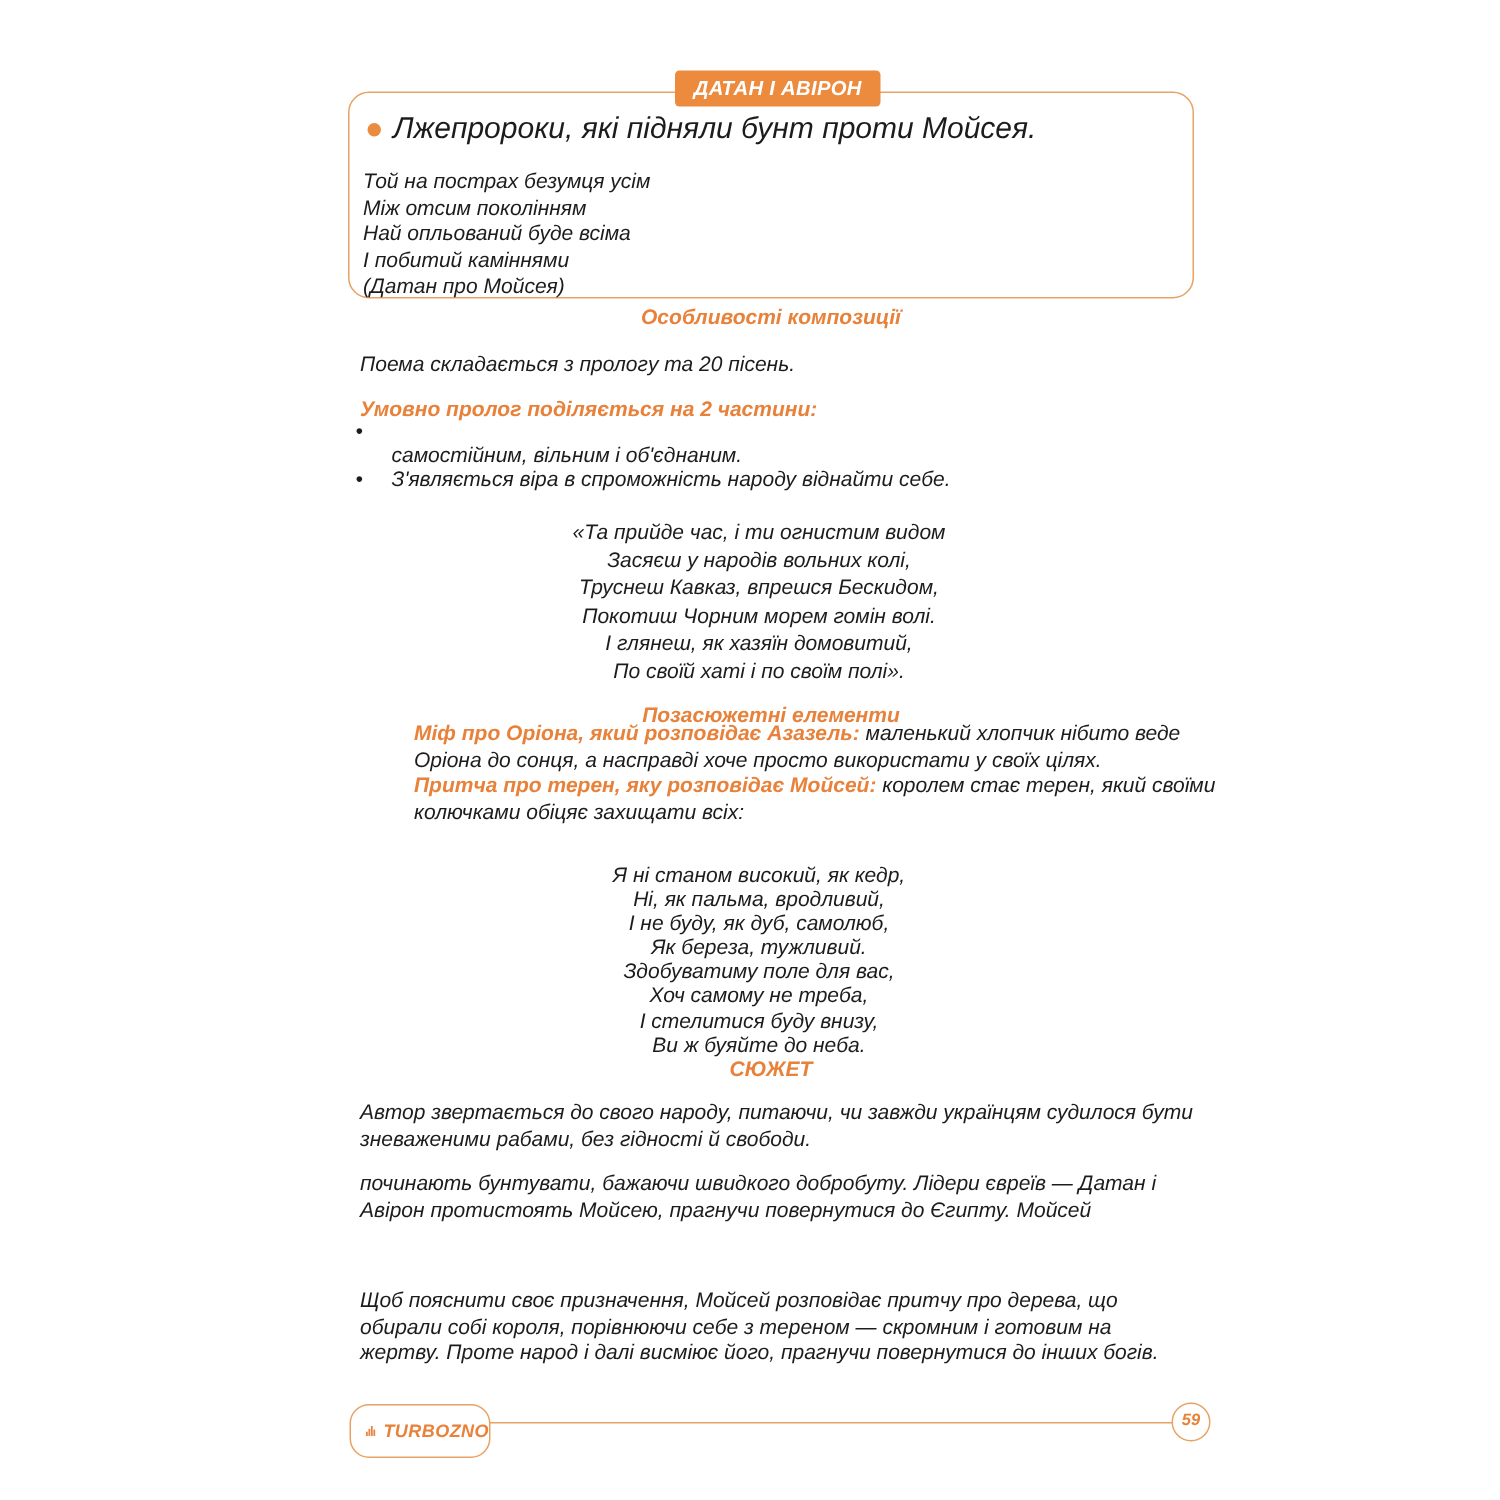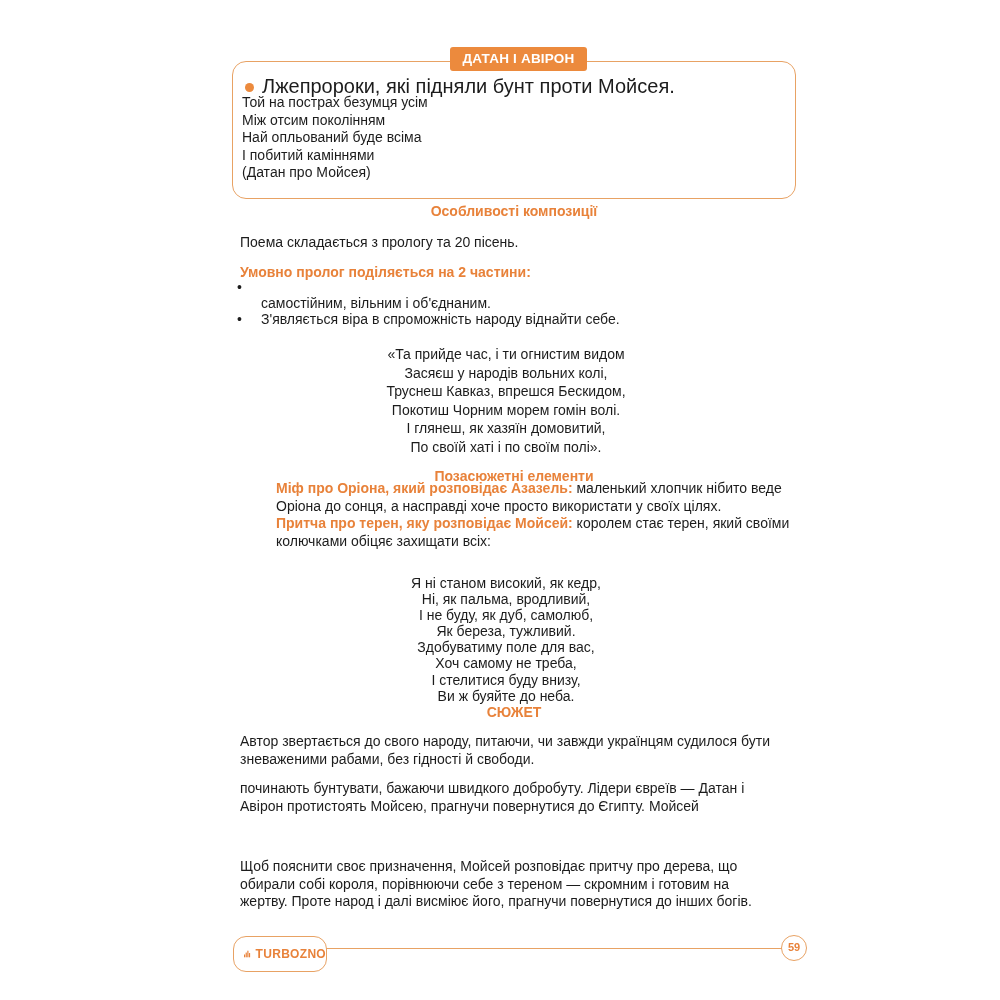--- a/index.html
+++ b/index.html
@@ -1,35 +1,35 @@
 <!DOCTYPE html>
 <html><head>
   <meta charset="utf-8">
   <style>
     html, body { margin: 0; padding: 0; }
     body {
       width: 1000px; height: 1000px; background: #ffffff; position: relative; overflow: hidden;
       font-family: "Liberation Sans", sans-serif; color: #1c1c1c;
     }
-    .page { position: absolute; left: 0; top: 0; width: 1000px; height: 1000px; }
+    .page { position: absolute; left: 0; top: 0; width: 1000px; height: 1000px; font-style: italic; }
     .callout {
       position: absolute; left: 232px; top: 61px; width: 564px; height: 138px;
       border: 1.5px solid #e8a264; border-radius: 14px; box-sizing: border-box;
     }
     .callout-tag {
       position: absolute; left: 450px; top: 47px; width: 137px; height: 24px;
       background: #ec8a3d; border-radius: 3px; color: #fff; font-weight: bold;
       font-size: 13.5px; text-align: center; line-height: 24px; letter-spacing: 0.2px;
     }
     .callout-line1 { position: absolute; left: 245px; top: 75px; font-size: 20px; }
     .bullet-dot {
       display: inline-block; width: 9px; height: 9px; border-radius: 50%; background: #ec8a3d;
       margin-right: 8px; vertical-align: 1px;
     }
-    .poem-left { position: absolute; left: 242px; top: 94px; font-size: 14px; line-height: 17.5px; }
+    .poem-left { position: absolute; left: 242px; top: 112px; font-size: 14px; line-height: 17.5px; }
     .heading {
       position: absolute; left: 232px; width: 564px; text-align: center; font-weight: bold;
       font-size: 14px; color: #e8823a;
     }
     .para { position: absolute; left: 240px; width: 560px; font-size: 14px; line-height: 17.5px; }
     .bullets { position: absolute; left: 237px; top: 279px; width: 560px; font-size: 14px; line-height: 16px; }
     .bullets .row { display: flex; }
     .bullets .mk { width: 24px; flex: none; }
     .centered { position: absolute; left: 224px; width: 564px; text-align: center; font-size: 14px; }
     .b { font-weight: bold; color: #e8823a; }

